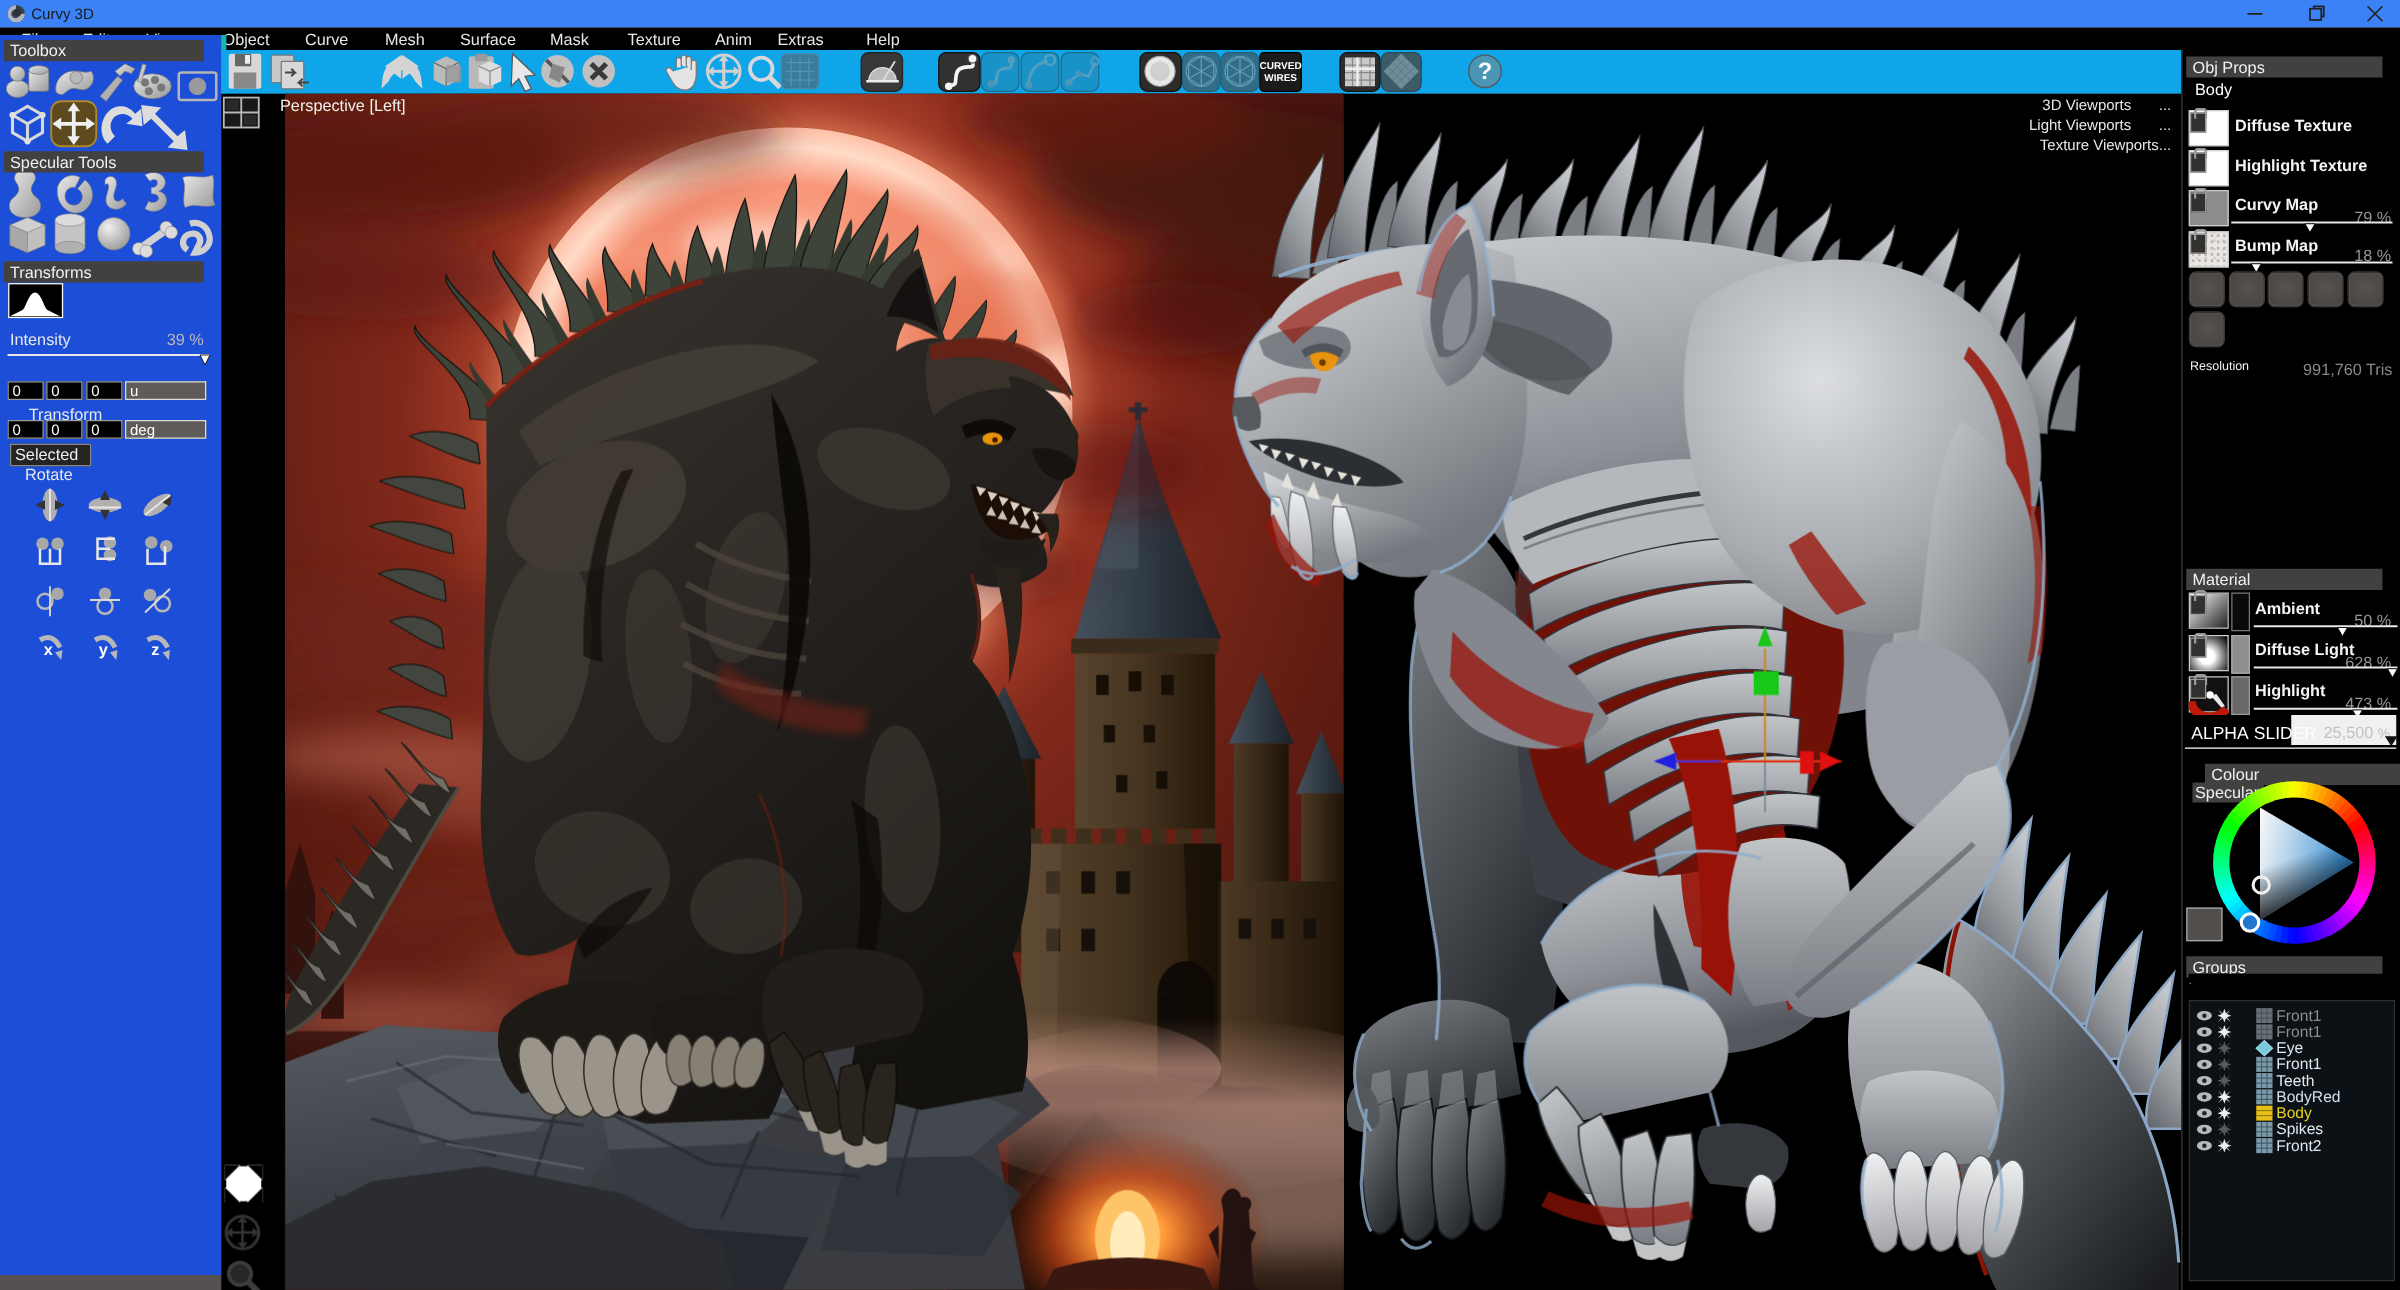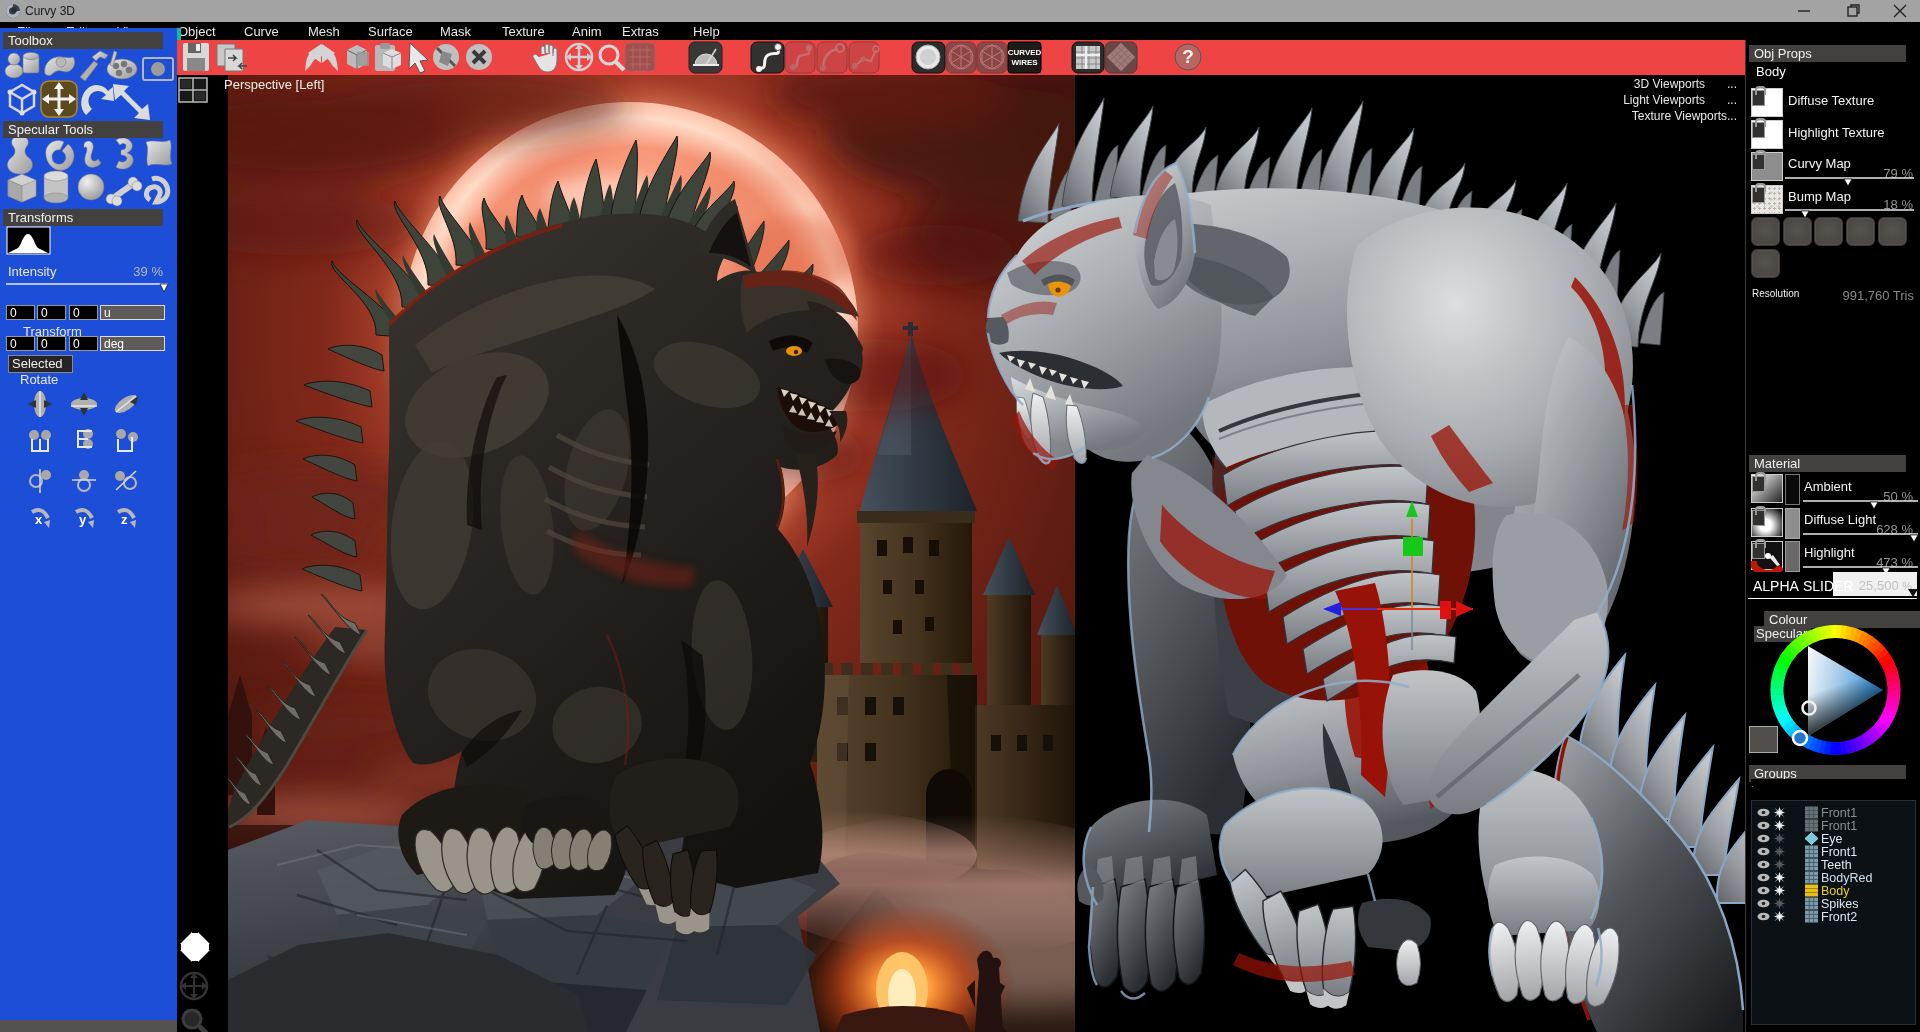--- a/index.html
+++ b/index.html
@@ -1,29 +1,29 @@
 <!DOCTYPE html>
 <html><head><meta charset="utf-8">
 <style>
 html,body{margin:0;padding:0;width:1920px;height:1032px;overflow:hidden;background:#545150;font-family:"Liberation Sans",sans-serif;}
-#titlebar{position:absolute;left:0;top:0;width:1920px;height:22px;background:#a3a3a3;border-bottom:1px solid #b8bcc4;}
+#titlebar{position:absolute;left:0;top:0;width:1920px;height:22px;background:#3b82f6;border-bottom:1px solid #b8bcc4;}
 #titlebar .title{position:absolute;left:25px;top:4px;font-size:12px;color:#1a1a1a;}
 #menubar{position:absolute;left:0;top:22px;width:1920px;height:18px;background:#000000;border-bottom:1px solid #3a3836;}
 .menuitem{position:absolute;top:2px;font-size:13px;color:#e6e6e6;}
 #leftpanel{position:absolute;left:0;top:28px;width:177px;height:992px;background:#1d4ed8;border-right:4px solid #14b8a6;}
-#toolbar{position:absolute;left:177px;top:40px;width:1571px;height:35px;background:#ef4444;}
+#toolbar{position:absolute;left:177px;top:40px;width:1571px;height:35px;background:#0ea5e9;}
 #vp{position:absolute;left:177px;top:75px;width:1571px;height:957px;background:#000;}
 #rightpanel{position:absolute;left:1745px;top:40px;width:175px;height:992px;background:#000000;border-left:1px solid #3c3a38;}
 .hdr{position:absolute;background:#434140;color:#f0f0f0;font-size:13px;padding:1px 0 1px 5px;}
 .nbx{position:absolute;width:24px;height:13px;background:#000;border:1px solid #999;color:#fff;font-size:12px;padding:0 0 0 3px;}
 .ubx{position:absolute;width:60px;height:13px;background:#5e5b58;border:1px solid #ddd;color:#fff;font-size:12px;padding:0 0 0 3px;}
 .thumb{position:absolute;left:5px;width:30px;height:27px;border:1px solid #ccc;}
 .lock{position:absolute;left:6px;width:11px;height:14px;background:#33312f;border:1px solid #999;margin-top:2px;}
 .lock:before{content:"";position:absolute;left:2px;top:-5px;width:7px;height:7px;border:2px solid #999;border-bottom:none;border-radius:4px 4px 0 0;}
-.plabel{position:absolute;left:42px;font-size:13px;color:#f4f4f4;}
+.plabel{position:absolute;left:42px;font-size:13px;color:#f4f4f4;font-weight:bold;}
 .pct{position:absolute;right:8px;font-size:13px;color:#98948e;}
 .pbtn{position:absolute;width:27px;height:27px;background:radial-gradient(circle at 50% 45%,#57534f 0%,#4a4744 70%);border:1px solid #3a3836;border-radius:6px;box-shadow:inset 0 0 0 1px #555250;}
 </style></head>
 <body>
 <div id="titlebar">
  <svg width="16" height="16" style="position:absolute;left:5px;top:3px" viewBox="0 0 16 16">
       <circle cx="8" cy="8" r="7" fill="#3a4048"></circle>
       <path d="M8 1a7 7 0 1 0 7 7h-4a3.5 3.5 0 1 1-3.5-3.5z" fill="#aeb6c2"></path>
       <circle cx="9" cy="7" r="3" fill="#2c3138"></circle>
     </svg>

